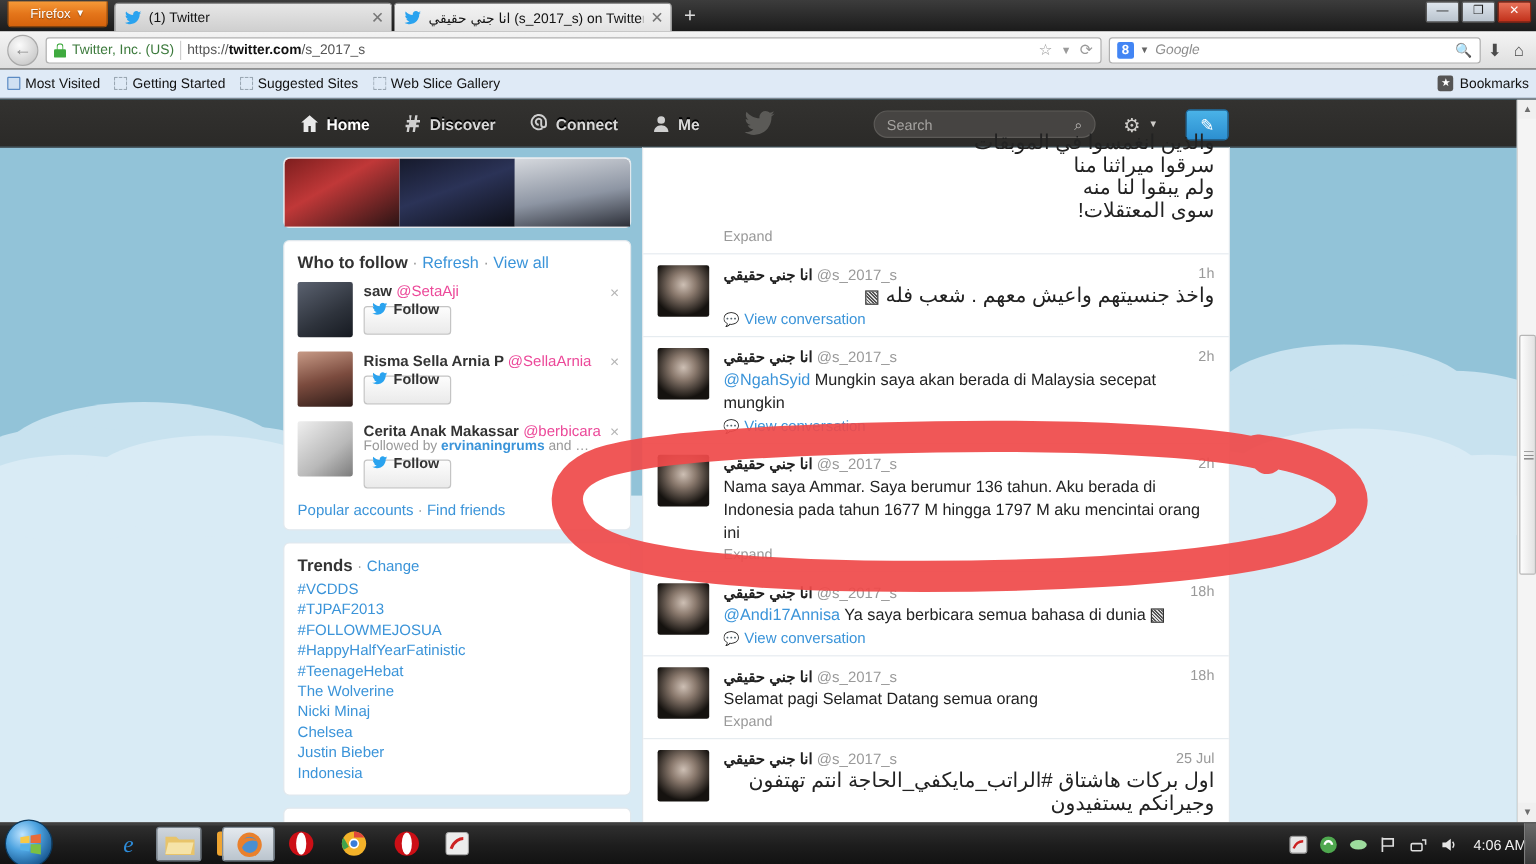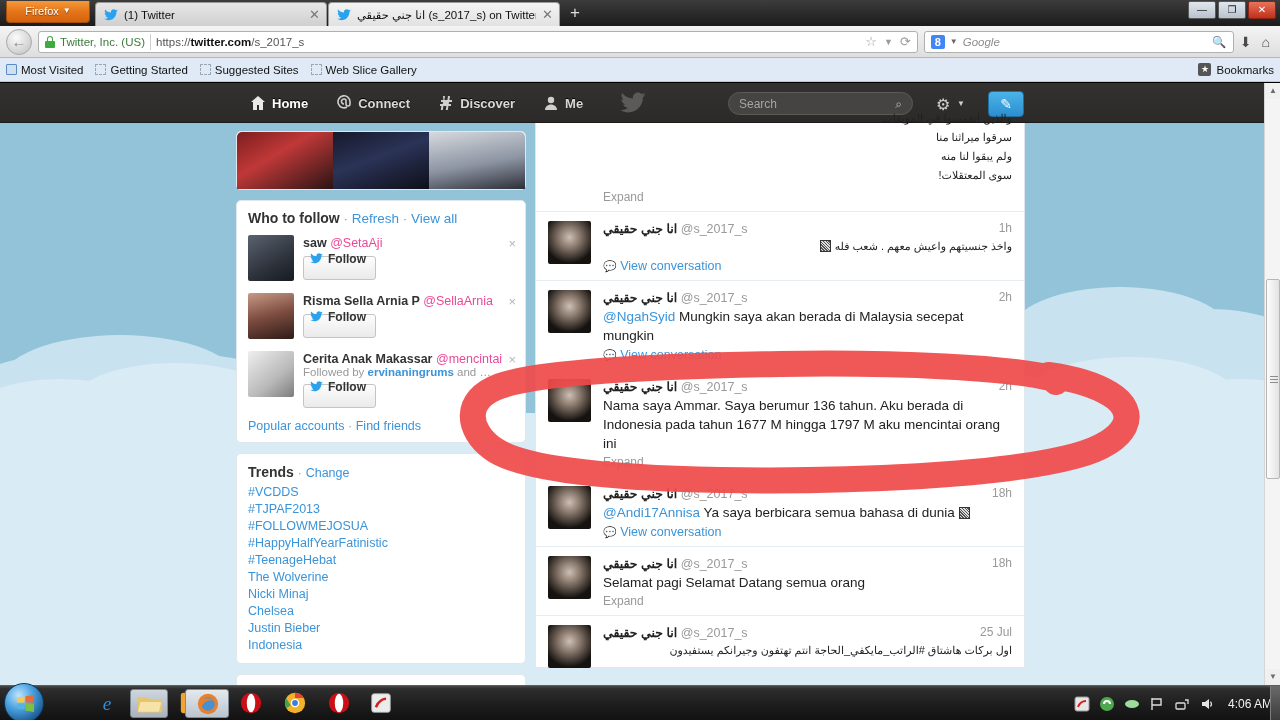--- a/index.html
+++ b/index.html
@@ -190,21 +190,21 @@
   .tweet { border-top: 1px solid #e6ecf0; padding: 9px 12px 7px 12px; position: relative; }
   .tweet:first-child { border-top: none; }
   .tw-av { position: absolute; left: 12px; top: 9px; width: 43px; height: 43px; border-radius: 2px; overflow: hidden; }
   .tw-body { margin-left: 55px; }
   .tw-head { font-size: 12.5px; line-height: 16px; }
   .tw-head .name { font-weight: bold; color: #222; direction: rtl; unicode-bidi: embed; }
   .tw-head .handle { color: #999; }
   .tw-time { position: absolute; right: 12px; top: 9px; color: #999; font-size: 12px; }
   .tw-text { font-size: 13.5px; line-height: 19px; color: #222; margin-top: 1px; }
   .tw-text a { color: #3b94d9; text-decoration: none; }
-  .tw-rtl { direction: rtl; text-align: right; font-size: 11px; line-height: 19px; color: #222; }
+  .tw-rtl { direction: rtl; text-align: right; font-size: 17px; line-height: 19px; color: #222; }
   .tw-act { font-size: 12px; color: #999; margin-top: 2px; }
   .vc { color: #3b94d9; font-size: 12.5px; margin-top: 3px; }
   .vc .bub { font-size: 11px; }
   .emoji {
     display: inline-block; width: 11px; height: 12px; vertical-align: -2px;
     background: repeating-linear-gradient(45deg,#555 0 1px,#ddd 1px 2px);
     border: 1px solid #333; margin: 0 1px;
   }
 
   
@@ -349,29 +349,29 @@
     <div class="twnav">
       <div class="links">
         <div class="navlink on">
           <svg class="navico" viewBox="0 0 16 16">
               <path fill="#e9e9e9" d="M8 1L1 7h2v8h4v-5h2v5h4V7h2z"></path>
             </svg>
           <span>Home</span>
         </div>
         <div class="navlink">
           <svg class="navico" viewBox="0 0 16 16">
+              <path fill="#cfcfcf" d="M5 1h2l-.6 4h3L10 1h2l-.6 4H14v2h-2.9l-.4 2H13v2h-2.6L9.8 15h-2l.6-4h-3l-.6 4h-2l.6-4H2V9h2.7l.4-2H3V5h2.4z"></path>
+            </svg>
+          <span>Discover</span>
+        </div>
+        <div class="navlink">
+          <svg class="navico" viewBox="0 0 16 16">
               <path fill="none" stroke="#cfcfcf" stroke-width="1.6" d="M11 12a6 6 0 1 1 3-5v2a2 2 0 0 1-4 0V5a2.5 2.5 0 1 0-2 4"></path>
             </svg>
           <span>Connect</span>
-        </div>
-        <div class="navlink">
-          <svg class="navico" viewBox="0 0 16 16">
-              <path fill="#cfcfcf" d="M5 1h2l-.6 4h3L10 1h2l-.6 4H14v2h-2.9l-.4 2H13v2h-2.6L9.8 15h-2l.6-4h-3l-.6 4h-2l.6-4H2V9h2.7l.4-2H3V5h2.4z"></path>
-            </svg>
-          <span>Discover</span>
         </div>
         <div class="navlink">
           <svg class="navico" viewBox="0 0 16 16">
               <circle cx="8" cy="5" r="3.2" fill="#cfcfcf"></circle>
               <path fill="#cfcfcf" d="M2 15c0-3.3 2.7-5.6 6-5.6s6 2.3 6 5.6z"></path>
             </svg>
           <span>Me</span>
         </div>
       </div>
 
@@ -439,21 +439,21 @@
             </div>
           </div>
           <span class="wtf-x">×</span>
         </div>
 
         <div class="wtf-row">
           <div class="wtf-av" style="background:linear-gradient(140deg,#efefef,#b9b9b9 60%,#7c7c7c);"></div>
           <div class="wtf-info">
             <div class="wtf-name">
               <span>Cerita Anak Makassar</span>
-              <span class="handle">@mencintai</span>
+              <span class="handle">@berbicara</span>
             </div>
             <div class="wtf-sub">
               <span>Followed by </span><a href="#">ervinaningrums</a><span> and …</span>
             </div>
             <div class="followbtn">
               <svg style="width:13px;height:11px" viewBox="0 0 16 14">
                   <path fill="#2aa3ef" d="M16 1.7c-.6.3-1.2.5-1.9.6.7-.4 1.2-1 1.4-1.8-.6.4-1.3.7-2.1.8C12.8.7 12 .3 11.1.3c-1.8 0-3.2 1.5-3.2 3.2 0 .3 0 .5.1.7C5.3 4.1 2.8 2.8 1.1.7.8 1.2.7 1.7.7 2.3c0 1.1.6 2.1 1.4 2.7-.5 0-1-.2-1.5-.4 0 1.6 1.1 2.9 2.6 3.2-.3.1-.6.1-.9.1-.2 0-.4 0-.6-.1.4 1.3 1.6 2.2 3 2.3-1.1.9-2.5 1.4-4 1.4H0c1.5.9 3.2 1.5 5 1.5 6 0 9.3-5 9.3-9.3v-.4c.7-.5 1.2-1.1 1.7-1.6z"></path>
                 </svg>
               <span>Follow</span>
             </div>

